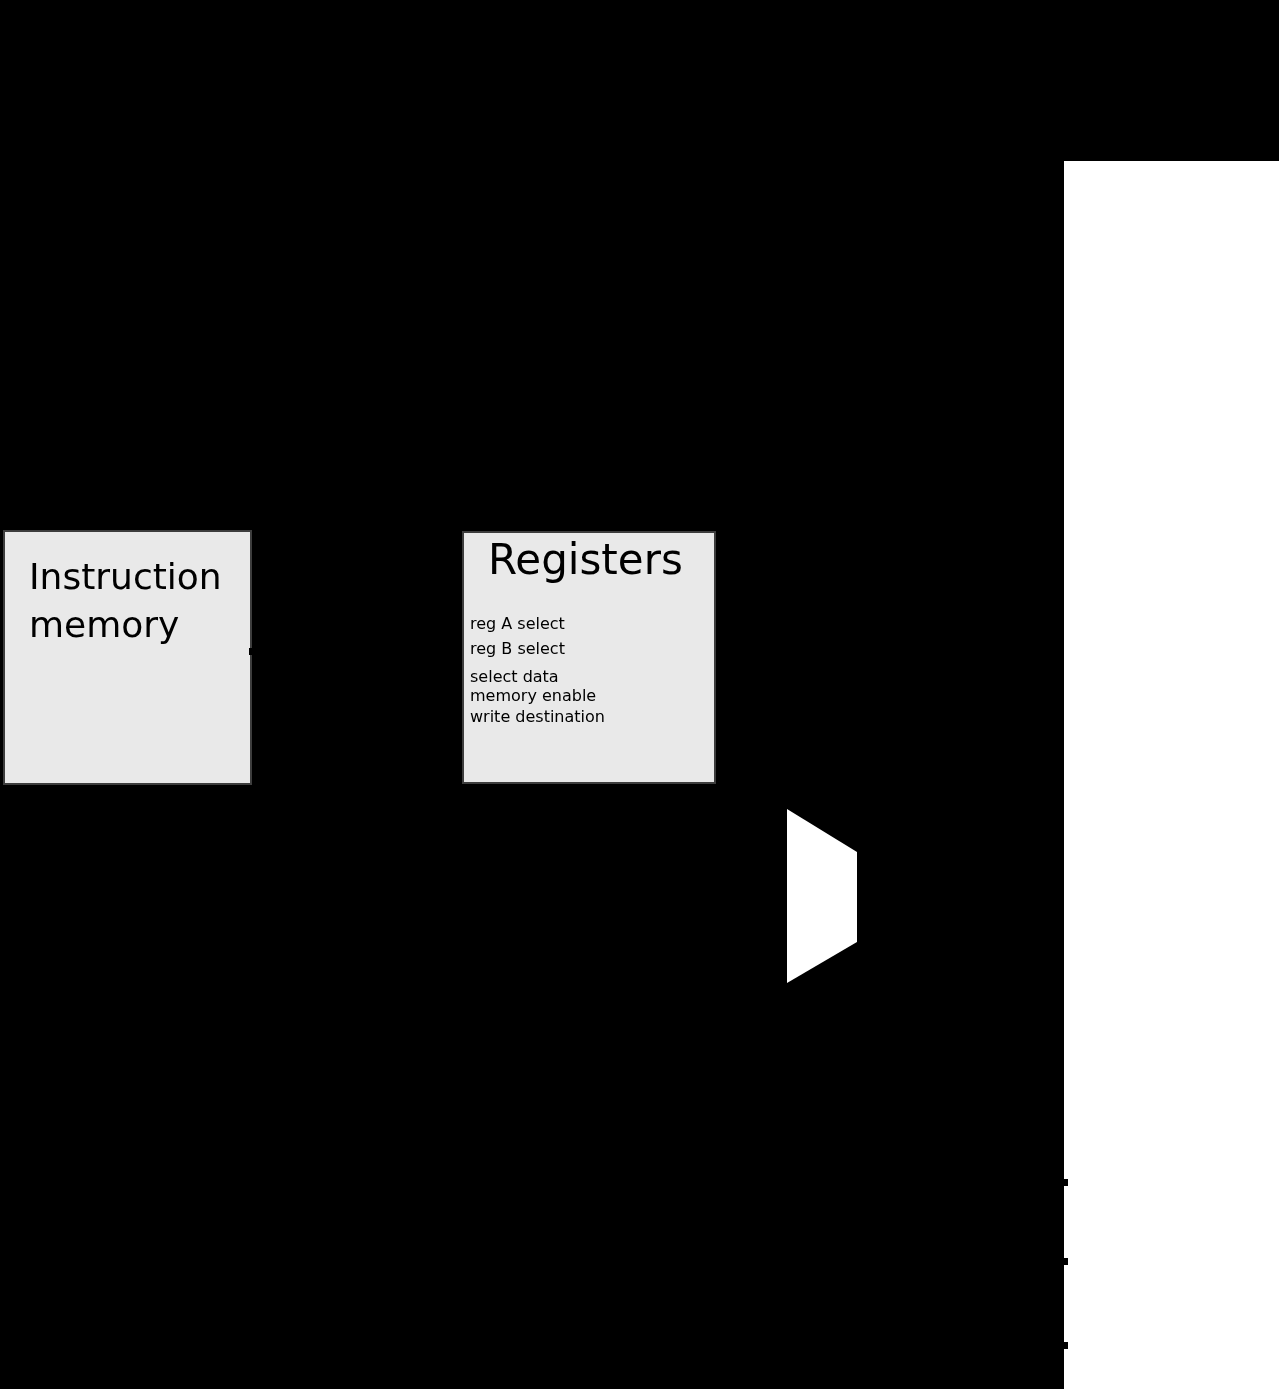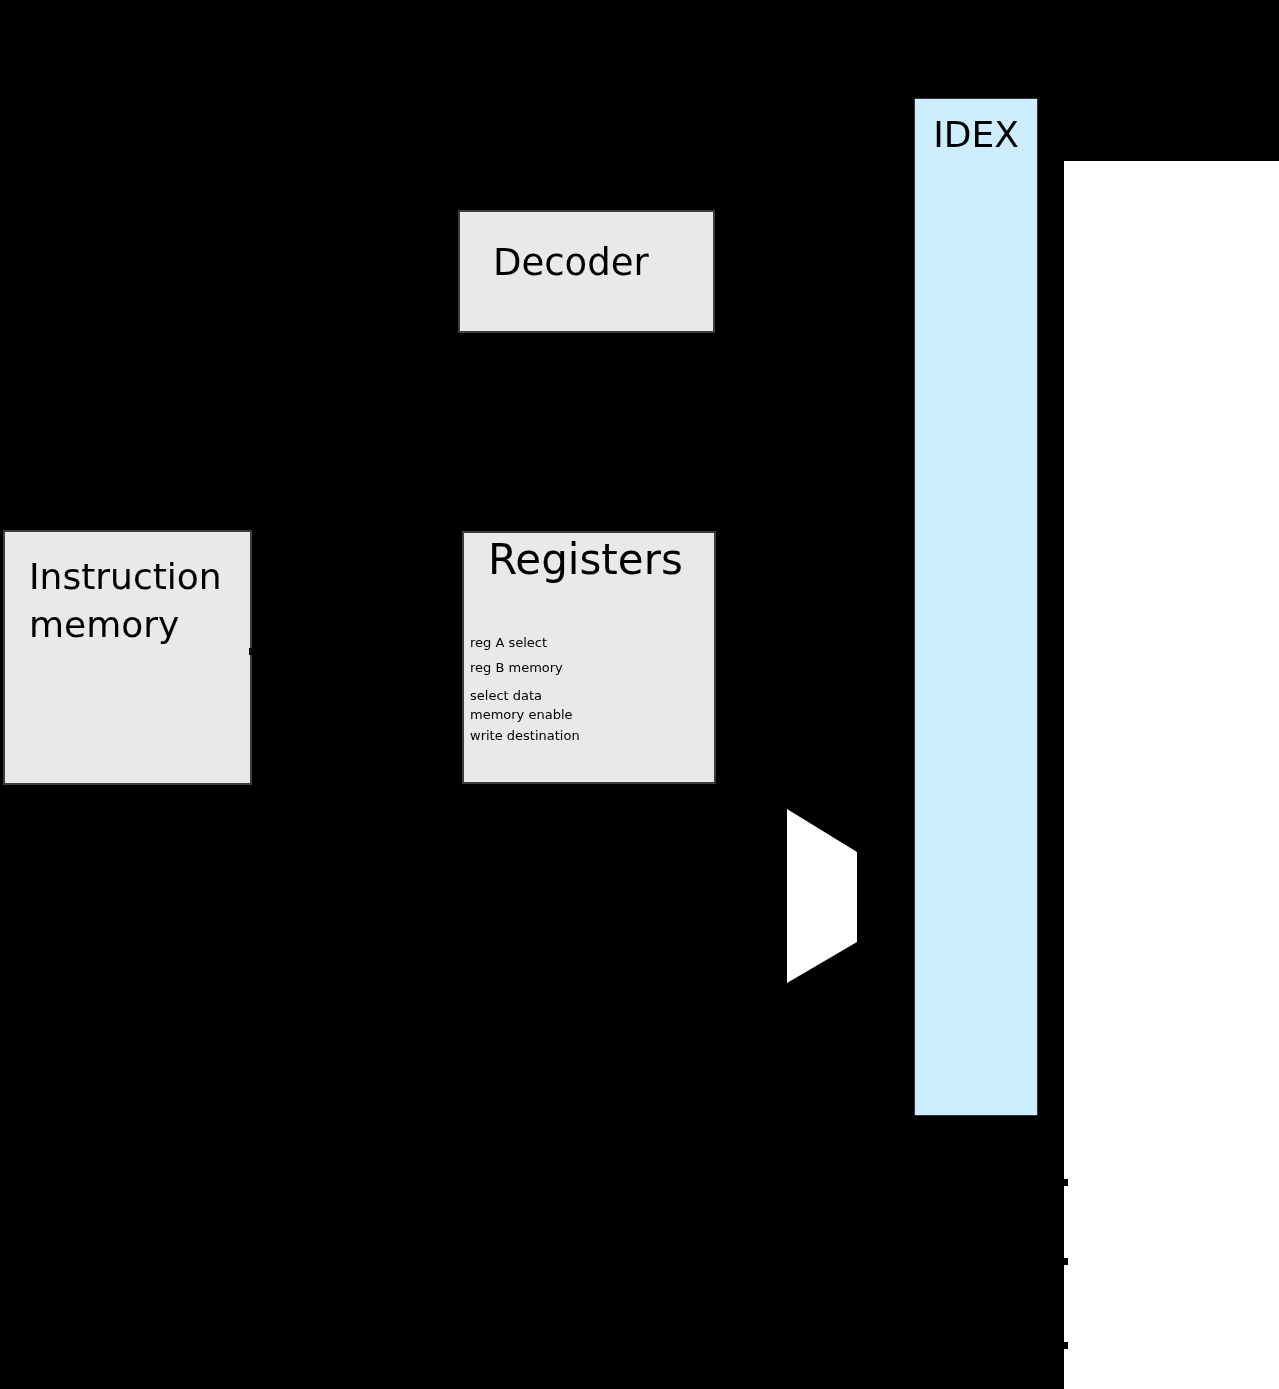--- a/index.html
+++ b/index.html
@@ -81,24 +81,23 @@
     position: absolute;
     left: 24px;
     top: 6px;
     font-size: 42px;
     line-height: 1;
     white-space: nowrap;
   }
   .port {
     position: absolute;
     left: 6px;
-    font-size: 13px;
+    font-size: 16px;
     line-height: 1;
     white-space: nowrap;
-    margin-top: 20px;
   }
   #port-rega  { top: 83px; }
   #port-regb  { top: 108px; }
   #port-wdata { top: 136px; }
   #port-wen   { top: 155px; }
   #port-wdest { top: 176px; }
 
   
   #mux {
     position: absolute;
@@ -122,36 +121,30 @@
   #stub-imem   { left: 249px;  top: 648px;  width: 5px; height: 7px; }
 </style>
 </head>
 <body>
 
 <div id="canvas">
 
   <div id="white-area"></div>
 
 
-  <div class="bar" id="bar-idex">
-    <span class="bar-label">IDEX</span>
-  </div>
 
   <div class="box" id="box-imem">
     <span>Instruction memory</span>
   </div>
 
-  <div class="box" id="box-decoder">
-    <span>Decoder</span>
-  </div>
 
   <div class="box" id="box-registers">
     <span class="reg-title">Registers</span>
     <span class="port" id="port-rega">reg A select</span>
-    <span class="port" id="port-regb">reg B memory</span>
+    <span class="port" id="port-regb">reg B select</span>
     <span class="port" id="port-wdata">select data</span>
     <span class="port" id="port-wen">memory enable</span>
     <span class="port" id="port-wdest">write destination</span>
   </div>
 
 
   <svg id="mux" viewBox="0 0 70 174" xmlns="http://www.w3.org/2000/svg">
     <polygon class="mux-poly" points="0,0 70,43 70,133 0,174"></polygon>
   </svg>
 

